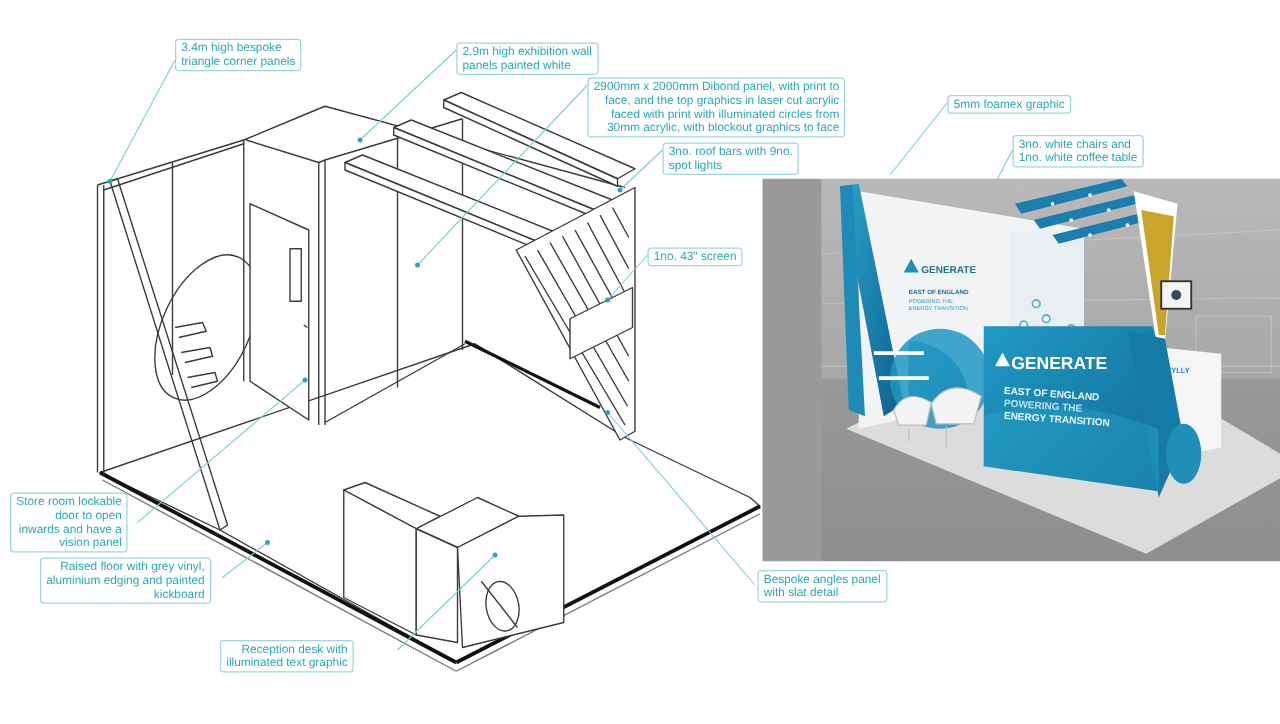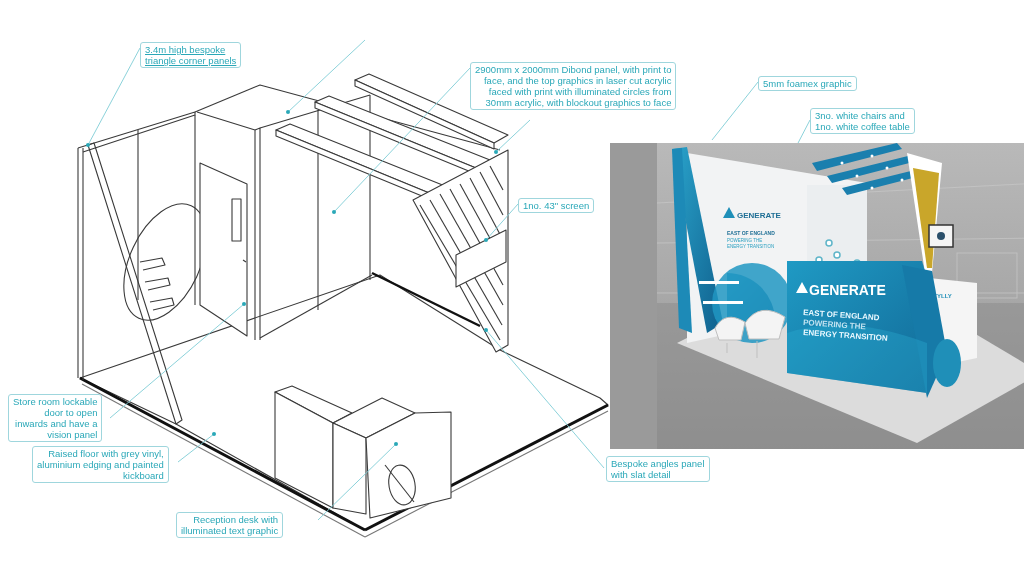--- a/index.html
+++ b/index.html
@@ -112,26 +112,30 @@
       <circle cx="334" cy="212" r="2"></circle>
       <circle cx="496" cy="152" r="2"></circle>
       <circle cx="486" cy="240" r="2"></circle>
       <circle cx="244" cy="304" r="2"></circle>
       <circle cx="214" cy="434" r="2"></circle>
       <circle cx="486" cy="330" r="2"></circle>
       <circle cx="396" cy="444" r="2"></circle>
     </g>
   </svg>
 
-  <div class="callout" style="left:140px;top:42px;text-decoration:underline;">3.4m high bespoke
+  <div class="callout" style="left:140px;top:31px;">3.4m high bespoke
 triangle corner panels</div>
+  <div class="callout" style="left:365px;top:34px;">2.9m high exhibition wall
+panels painted white</div>
   <div class="callout" style="left:470px;top:62px;text-align:right;">2900mm x 2000mm Dibond panel, with print to
 face, and the top graphics in laser cut acrylic
 faced with print with illuminated circles from
 30mm acrylic, with blockout graphics to face</div>
+  <div class="callout" style="left:530px;top:114px;">3no. roof bars with 9no.
+spot lights</div>
   <div class="callout" style="left:518px;top:198px;">1no. 43" screen</div>
   <div class="callout" style="left:758px;top:76px;">5mm foamex graphic</div>
   <div class="callout" style="left:810px;top:108px;">3no. white chairs and
 1no. white coffee table</div>
   <div class="callout right" style="left:8px;top:394px;">Store room lockable
 door to open
 inwards and have a
 vision panel</div>
   <div class="callout" style="left:606px;top:456px;">Bespoke angles panel
 with slat detail</div>

